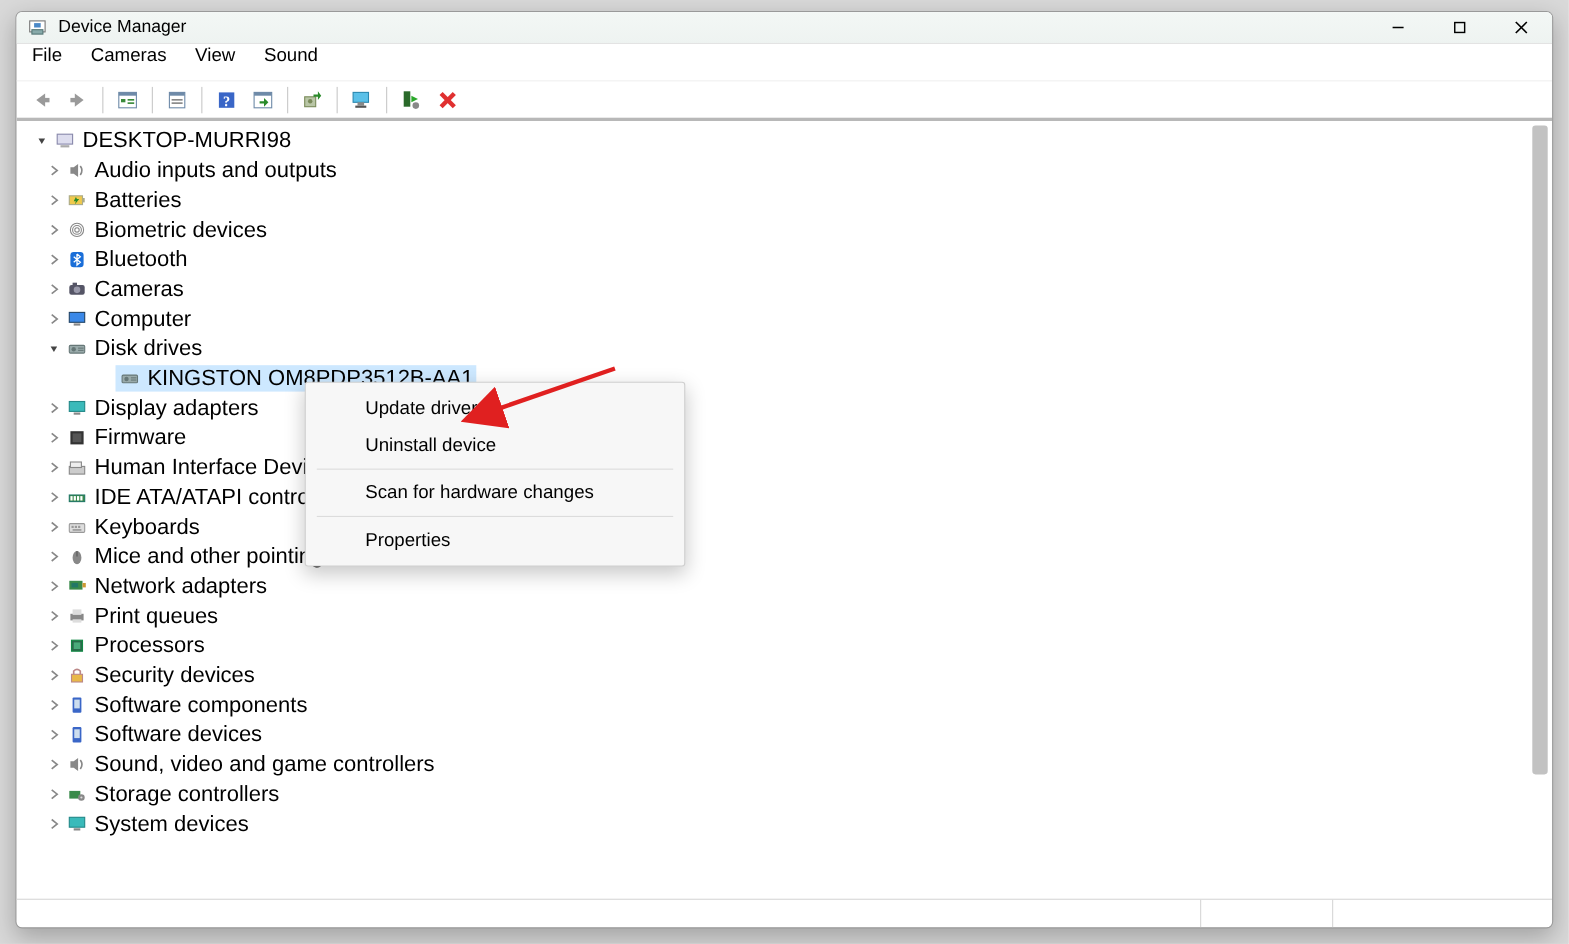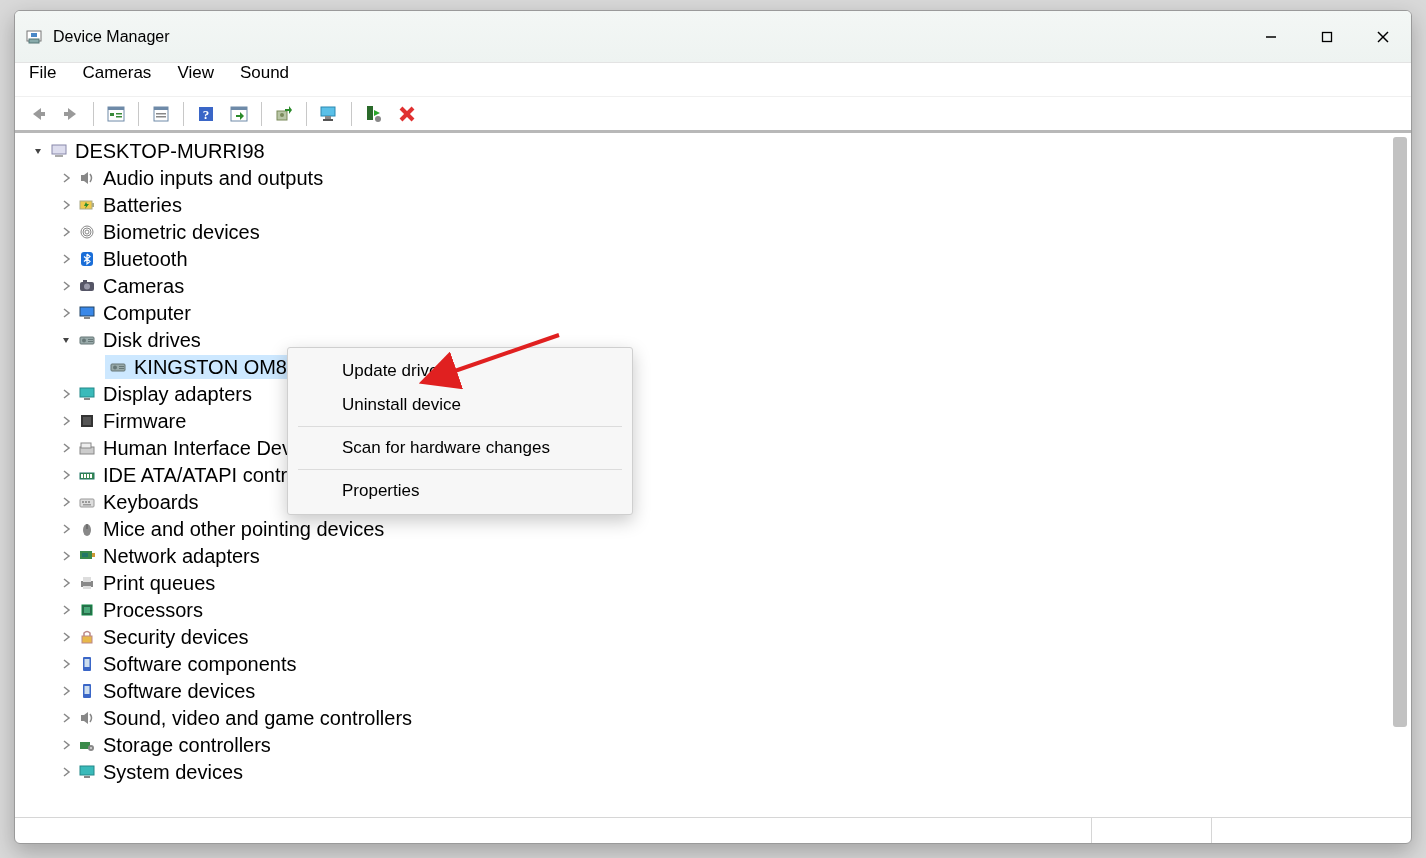--- a/index.html
+++ b/index.html
@@ -1,54 +1,54 @@
 <!DOCTYPE html>
 <html><head>
 <meta charset="utf-8">
 <style>
   * { box-sizing: border-box; margin: 0; padding: 0; }
   html, body { width: 1426px; height: 858px; font-family: "Segoe UI", Tahoma, sans-serif; font-size: 15px; color: #000; background: #d9d9d9; }
   .outer-frame { width: 1426px; height: 858px; position: relative; padding: 10px 14px 14px 14px; }
   .window { position: relative; width: 100%; height: 100%; background: #fff; border: 1px solid #9a9a9a; border-radius: 6px; box-shadow: 0 8px 22px rgba(0,0,0,0.25); overflow: hidden; display: flex; flex-direction: column; }
   
-  .title-bar { height: 52px; display: flex; align-items: center; background: linear-gradient(#f3f7f5,#eef3f1); border-bottom: 1px solid #e3e3e3; padding-left: 10px; }
+  .title-bar { height: 29px; display: flex; align-items: center; background: linear-gradient(#f3f7f5,#eef3f1); border-bottom: 1px solid #e3e3e3; padding-left: 10px; }
   .title-bar .app-icon { width: 18px; height: 18px; margin-right: 10px; display:flex; align-items:center; justify-content:center;}
   .title-bar .title { font-size: 16px; }
   .title-bar .win-controls { margin-left: auto; display: flex; }
   .title-bar .win-btn { width: 56px; height: 38px; display: flex; align-items: center; justify-content: center; }
   .title-bar .win-btn svg { width: 14px; height: 14px; }
   
   .menu-bar { height: 34px; display: flex; gap: 26px; padding: 0 14px; font-size: 17px; border-bottom: 1px solid #f0f0f0; }
   .menu-bar .menu-item { cursor: default; }
   
   .toolbar { height: 36px; display: flex; align-items: center; padding: 0 8px; gap: 3px; border-bottom: 3px solid #b8b8b8; }
   .toolbar .sep { width: 1px; height: 24px; background: #c8c8c8; margin: 0 4px; }
   .toolbar .tbtn { width: 30px; height: 26px; display: flex; align-items: center; justify-content: center; border: 1px solid transparent; }
   
   .tree-wrap { position:relative; flex: 1; display: flex; overflow: hidden; }
   .tree { flex:1; overflow-y: auto; padding: 4px 0 10px 0; font-size: 20px; line-height: 1.0; }
   .tree .row { display: flex; align-items: center; height: 27px; white-space: nowrap; padding-left: 16px; }
-  .tree .row.child { padding-left: 44px; }
+  .tree .row.child { padding-left: 27px; }
   .tree .row.gchild { padding-left: 90px; }
   .tree .expander { width: 14px; height:14px; display:inline-flex; align-items:center; justify-content:center; margin-right: 4px; color:#555;}
   .tree .node-icon { width: 20px; height: 20px; margin-right: 6px; display:inline-flex; align-items:center; justify-content:center;}
   .tree .row .label {}
   .tree .row.gchild .node-icon { margin-right:6px;}
   .tree .row.selected { }
   .tree .row.selected .highlight-area { background:#cde8ff; display:flex; align-items:center; height:24px; padding:0 3px 0 0;}
   .tree .row.selected .highlight-area .node-icon{margin-left:3px;}
   
   .vscroll { position:absolute; right:2px; top:4px; width:18px; height:calc(100% - 8px); background:transparent;}
   .vscroll .thumb { position:absolute; top:0; left:2px; width:14px; height:590px; background:#c2c2c2; border-radius:3px;}
   
   .status-bar { height: 26px; border-top: 1px solid #d6d6d6; display:flex; }
   .status-bar .sb-cell { width: 300px; border-left:1px solid #d6d6d6; }
   .status-bar .sb-cell:first-child { border-left:none; flex:1;}
   
-  .context-menu { position:absolute; left:272px; top:336px; width:346px; background:#f7f7f7; border:1px solid #cfcfcf; border-radius:3px; box-shadow:0 6px 18px rgba(0,0,0,0.22); padding:6px 0; font-size:17px; z-index:50;}
+  .context-menu { position:absolute; left:262px; top:336px; width:346px; background:#f7f7f7; border:1px solid #cfcfcf; border-radius:3px; box-shadow:0 6px 18px rgba(0,0,0,0.22); padding:6px 0; font-size:17px; z-index:50;}
   .context-menu .cm-item { padding:7px 0 7px 54px; }
   .context-menu .cm-item.bold { font-weight:400; }
   .context-menu .cm-sep { height:1px; background:#dcdcdc; margin:4px 10px; }
   
   .red-arrow { position:absolute; left:424px; top:318px; z-index:60; pointer-events:none;}
   .red-arrow svg { overflow:visible;}
 </style>
 </head>
 <body>
 

